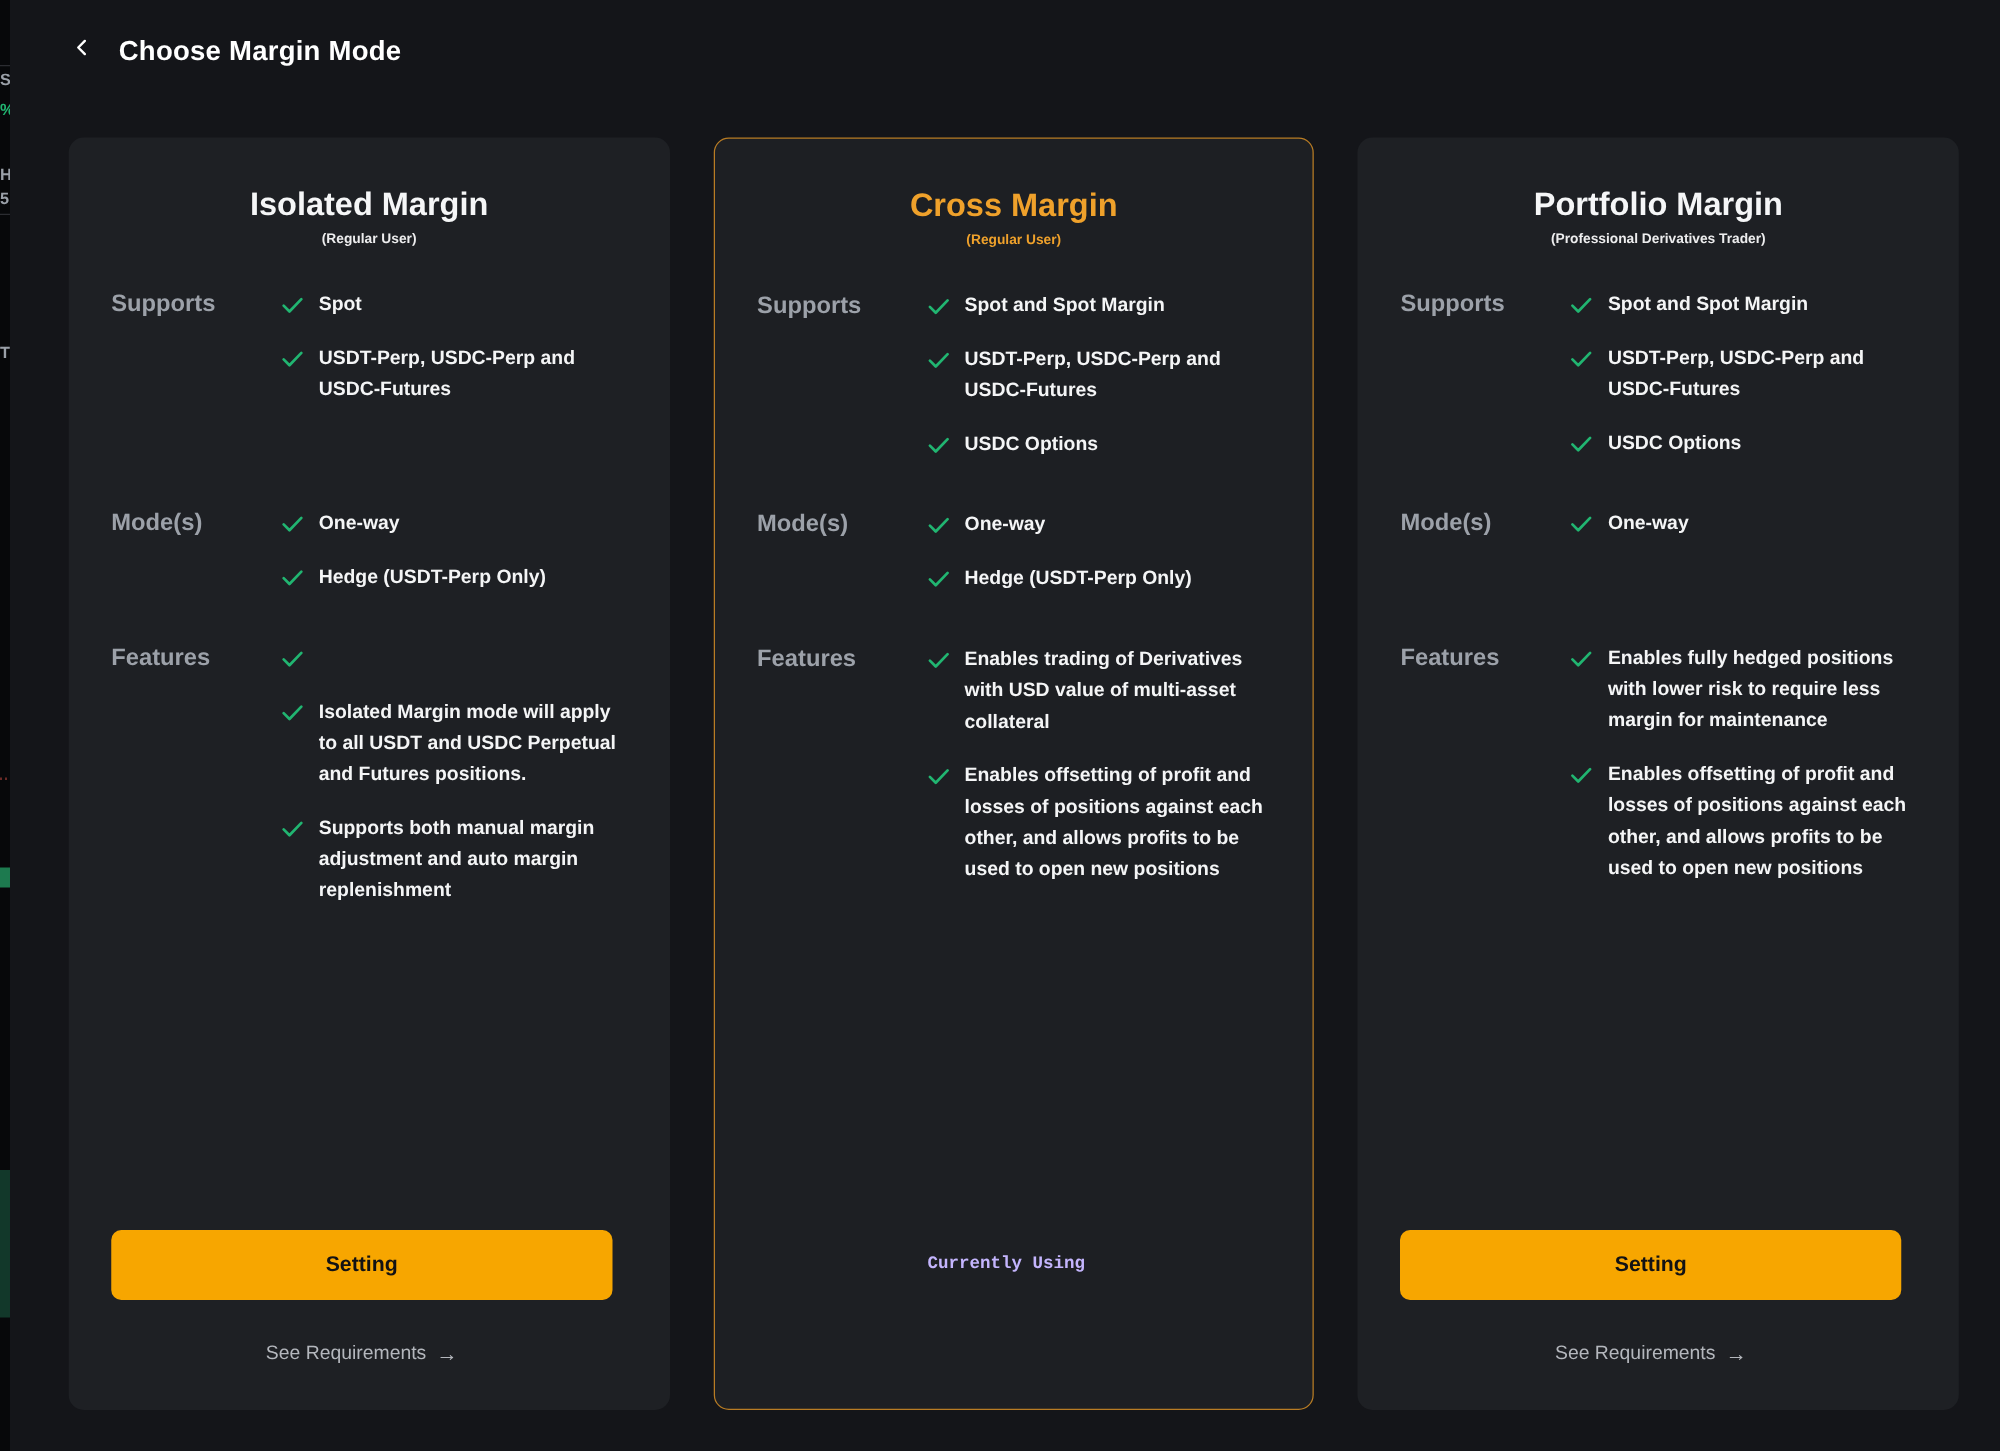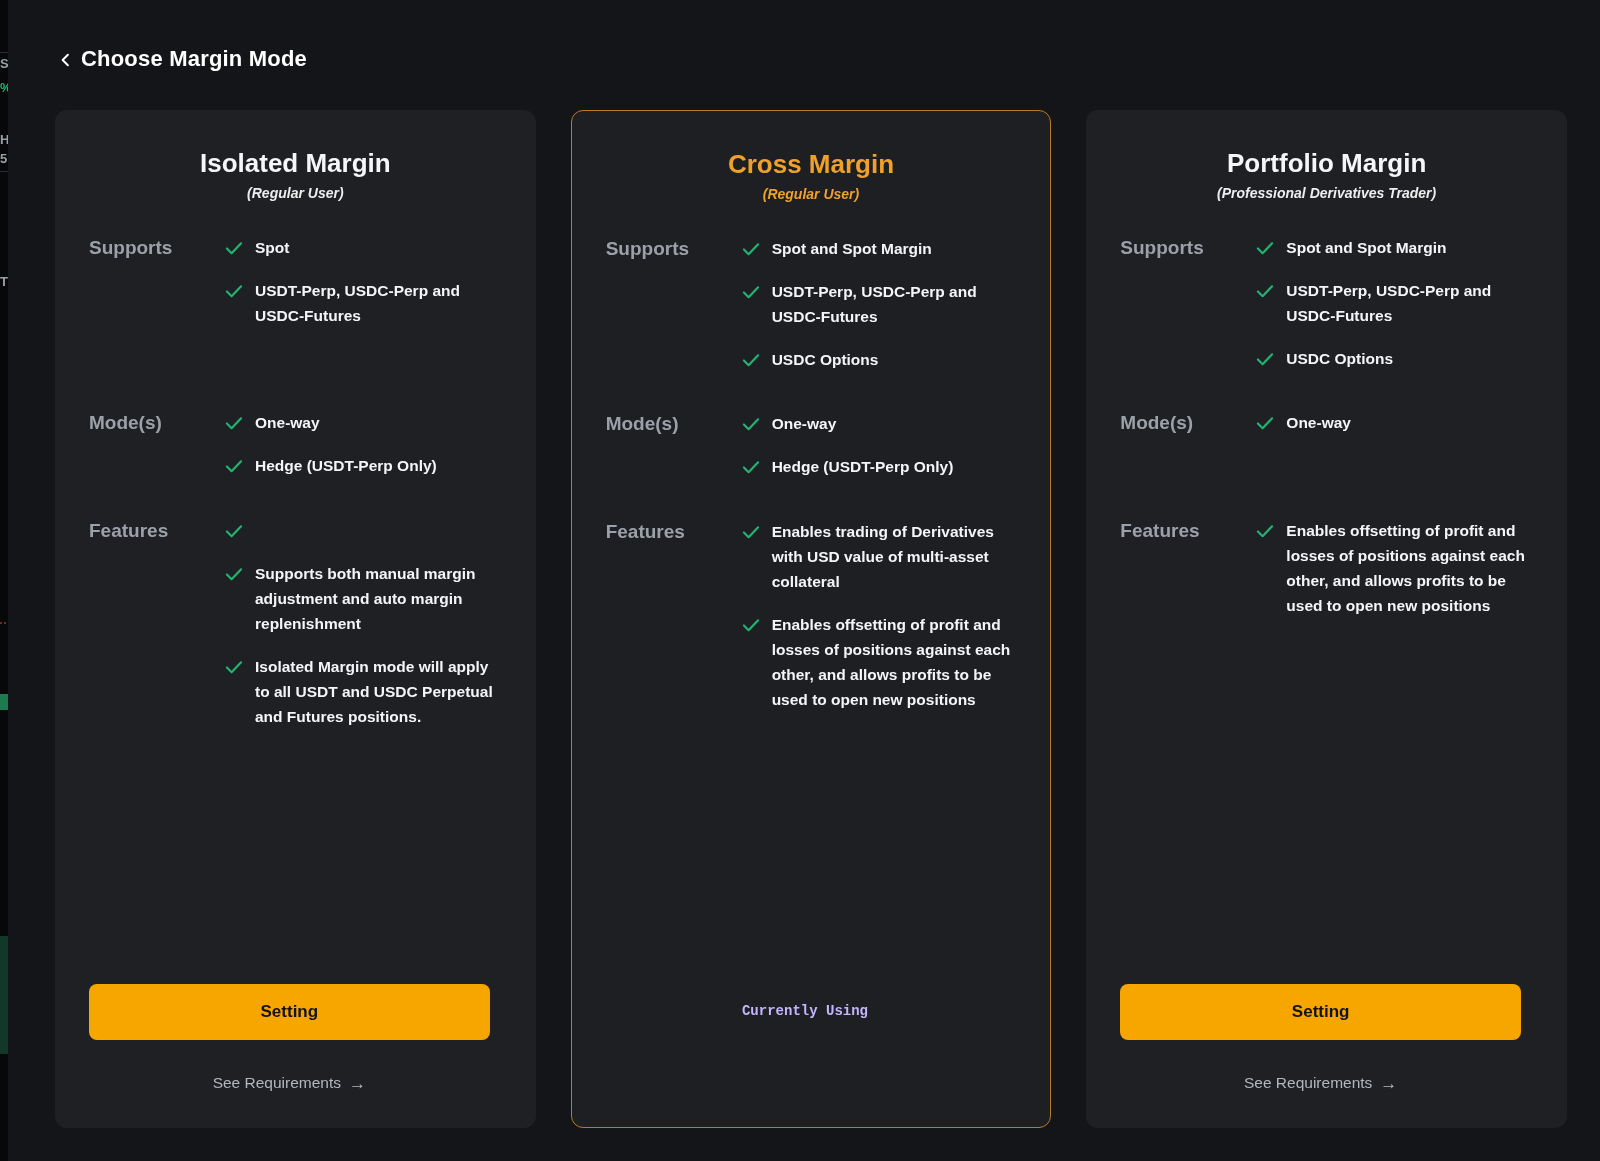--- a/index.html
+++ b/index.html
@@ -28,21 +28,21 @@
   .underlay .green-bar { position: absolute; left: 0; width: 8px; background: #12382a; }
 
   
   .panel {
     position: absolute; left: 8px; top: 0; right: 0; bottom: 0;
     background: #141519; z-index: 1;
     padding-top: 28px;
   }
 
   .page-header {
-    display: flex; align-items: flex-end; gap: 4px;
+    display: flex; align-items: flex-start; gap: 18px;
     margin-left: 47px; height: 44px;
   }
   .back-btn {
     width: 22px; height: 22px; display: flex; align-items: center; justify-content: center;
     cursor: pointer; background: none; border: none; padding: 0;
   }
   .page-title { color: #ffffff; font-size: 22px; font-weight: 700; letter-spacing: .2px; }
 
   .cards {
     margin: 38px 33px 0 47px;
@@ -56,21 +56,21 @@
     padding: 0 34px;
   }
   .card.highlight { background: #1d1f23; border: 1px solid #b87c24; }
 
   .card-title {
     margin-top: 36px; text-align: center;
     color: #f5f6f7; font-size: 26px; font-weight: 700; line-height: 34px;
   }
   .card-sub {
     margin-top: 5px; text-align: center;
-    color: #ededee; font-size: 14px; font-weight: 700; font-style: italic;
+    color: #ededee; font-size: 11px; font-weight: 700;
   }
   .card.highlight .card-title, .card.highlight .card-sub { color: #efa12b; }
 
   .sections { margin-top: 34px; }
   .section { display: flex; align-items: flex-start; }
   .section.sec-0 { height: 175px; }
   .section.sec-1 { height: 108px; }
   .sec-label {
     flex: 0 0 135px;
     color: #9ca1a9; font-size: 19px; font-weight: 700; line-height: 25px;
@@ -187,29 +187,29 @@
                     <path d="M3.5 12.6l5.6 5.6L20.5 6.4" fill="none" stroke="#21b571" stroke-width="2.6" stroke-linecap="round" stroke-linejoin="round"></path>
                   </svg>
     </span>
   </div>
               <div class="item-row">
     <span class="check">
       <svg width="20" height="20" viewBox="0 0 24 24">
                     <path d="M3.5 12.6l5.6 5.6L20.5 6.4" fill="none" stroke="#21b571" stroke-width="2.6" stroke-linecap="round" stroke-linejoin="round"></path>
                   </svg>
     </span>
+    <span class="item-text">Isolated Margin mode will apply to all USDT and USDC Perpetual and Futures positions.</span>
+  </div>
+              <div class="item-row">
+    <span class="check">
+      <svg width="20" height="20" viewBox="0 0 24 24">
+                    <path d="M3.5 12.6l5.6 5.6L20.5 6.4" fill="none" stroke="#21b571" stroke-width="2.6" stroke-linecap="round" stroke-linejoin="round"></path>
+                  </svg>
+    </span>
     <span class="item-text">Supports both manual margin adjustment and auto margin replenishment</span>
-  </div>
-              <div class="item-row">
-    <span class="check">
-      <svg width="20" height="20" viewBox="0 0 24 24">
-                    <path d="M3.5 12.6l5.6 5.6L20.5 6.4" fill="none" stroke="#21b571" stroke-width="2.6" stroke-linecap="round" stroke-linejoin="round"></path>
-                  </svg>
-    </span>
-    <span class="item-text">Isolated Margin mode will apply to all USDT and USDC Perpetual and Futures positions.</span>
   </div>
             </div>
           </div>
         </div>
       <div class="footer">
         <button class="setting-btn">Setting</button>
         <div class="req-link">
           <span>See Requirements</span>
           <span class="req-arrow">→</span>
         </div>
@@ -347,20 +347,28 @@
           </div>
           <div class="section sec-2">
             <span class="sec-label">Features</span>
             <div class="items">
               <div class="item-row">
     <span class="check">
       <svg width="20" height="20" viewBox="0 0 24 24">
                     <path d="M3.5 12.6l5.6 5.6L20.5 6.4" fill="none" stroke="#21b571" stroke-width="2.6" stroke-linecap="round" stroke-linejoin="round"></path>
                   </svg>
     </span>
+    <span class="item-text">Enables fully hedged positions with lower risk to require less margin for maintenance</span>
+  </div>
+              <div class="item-row">
+    <span class="check">
+      <svg width="20" height="20" viewBox="0 0 24 24">
+                    <path d="M3.5 12.6l5.6 5.6L20.5 6.4" fill="none" stroke="#21b571" stroke-width="2.6" stroke-linecap="round" stroke-linejoin="round"></path>
+                  </svg>
+    </span>
     <span class="item-text">Enables offsetting of profit and losses of positions against each other, and allows profits to be used to open new positions</span>
   </div>
             </div>
           </div>
         </div>
       <div class="footer">
         <button class="setting-btn">Setting</button>
         <div class="req-link">
           <span>See Requirements</span>
           <span class="req-arrow">→</span>

